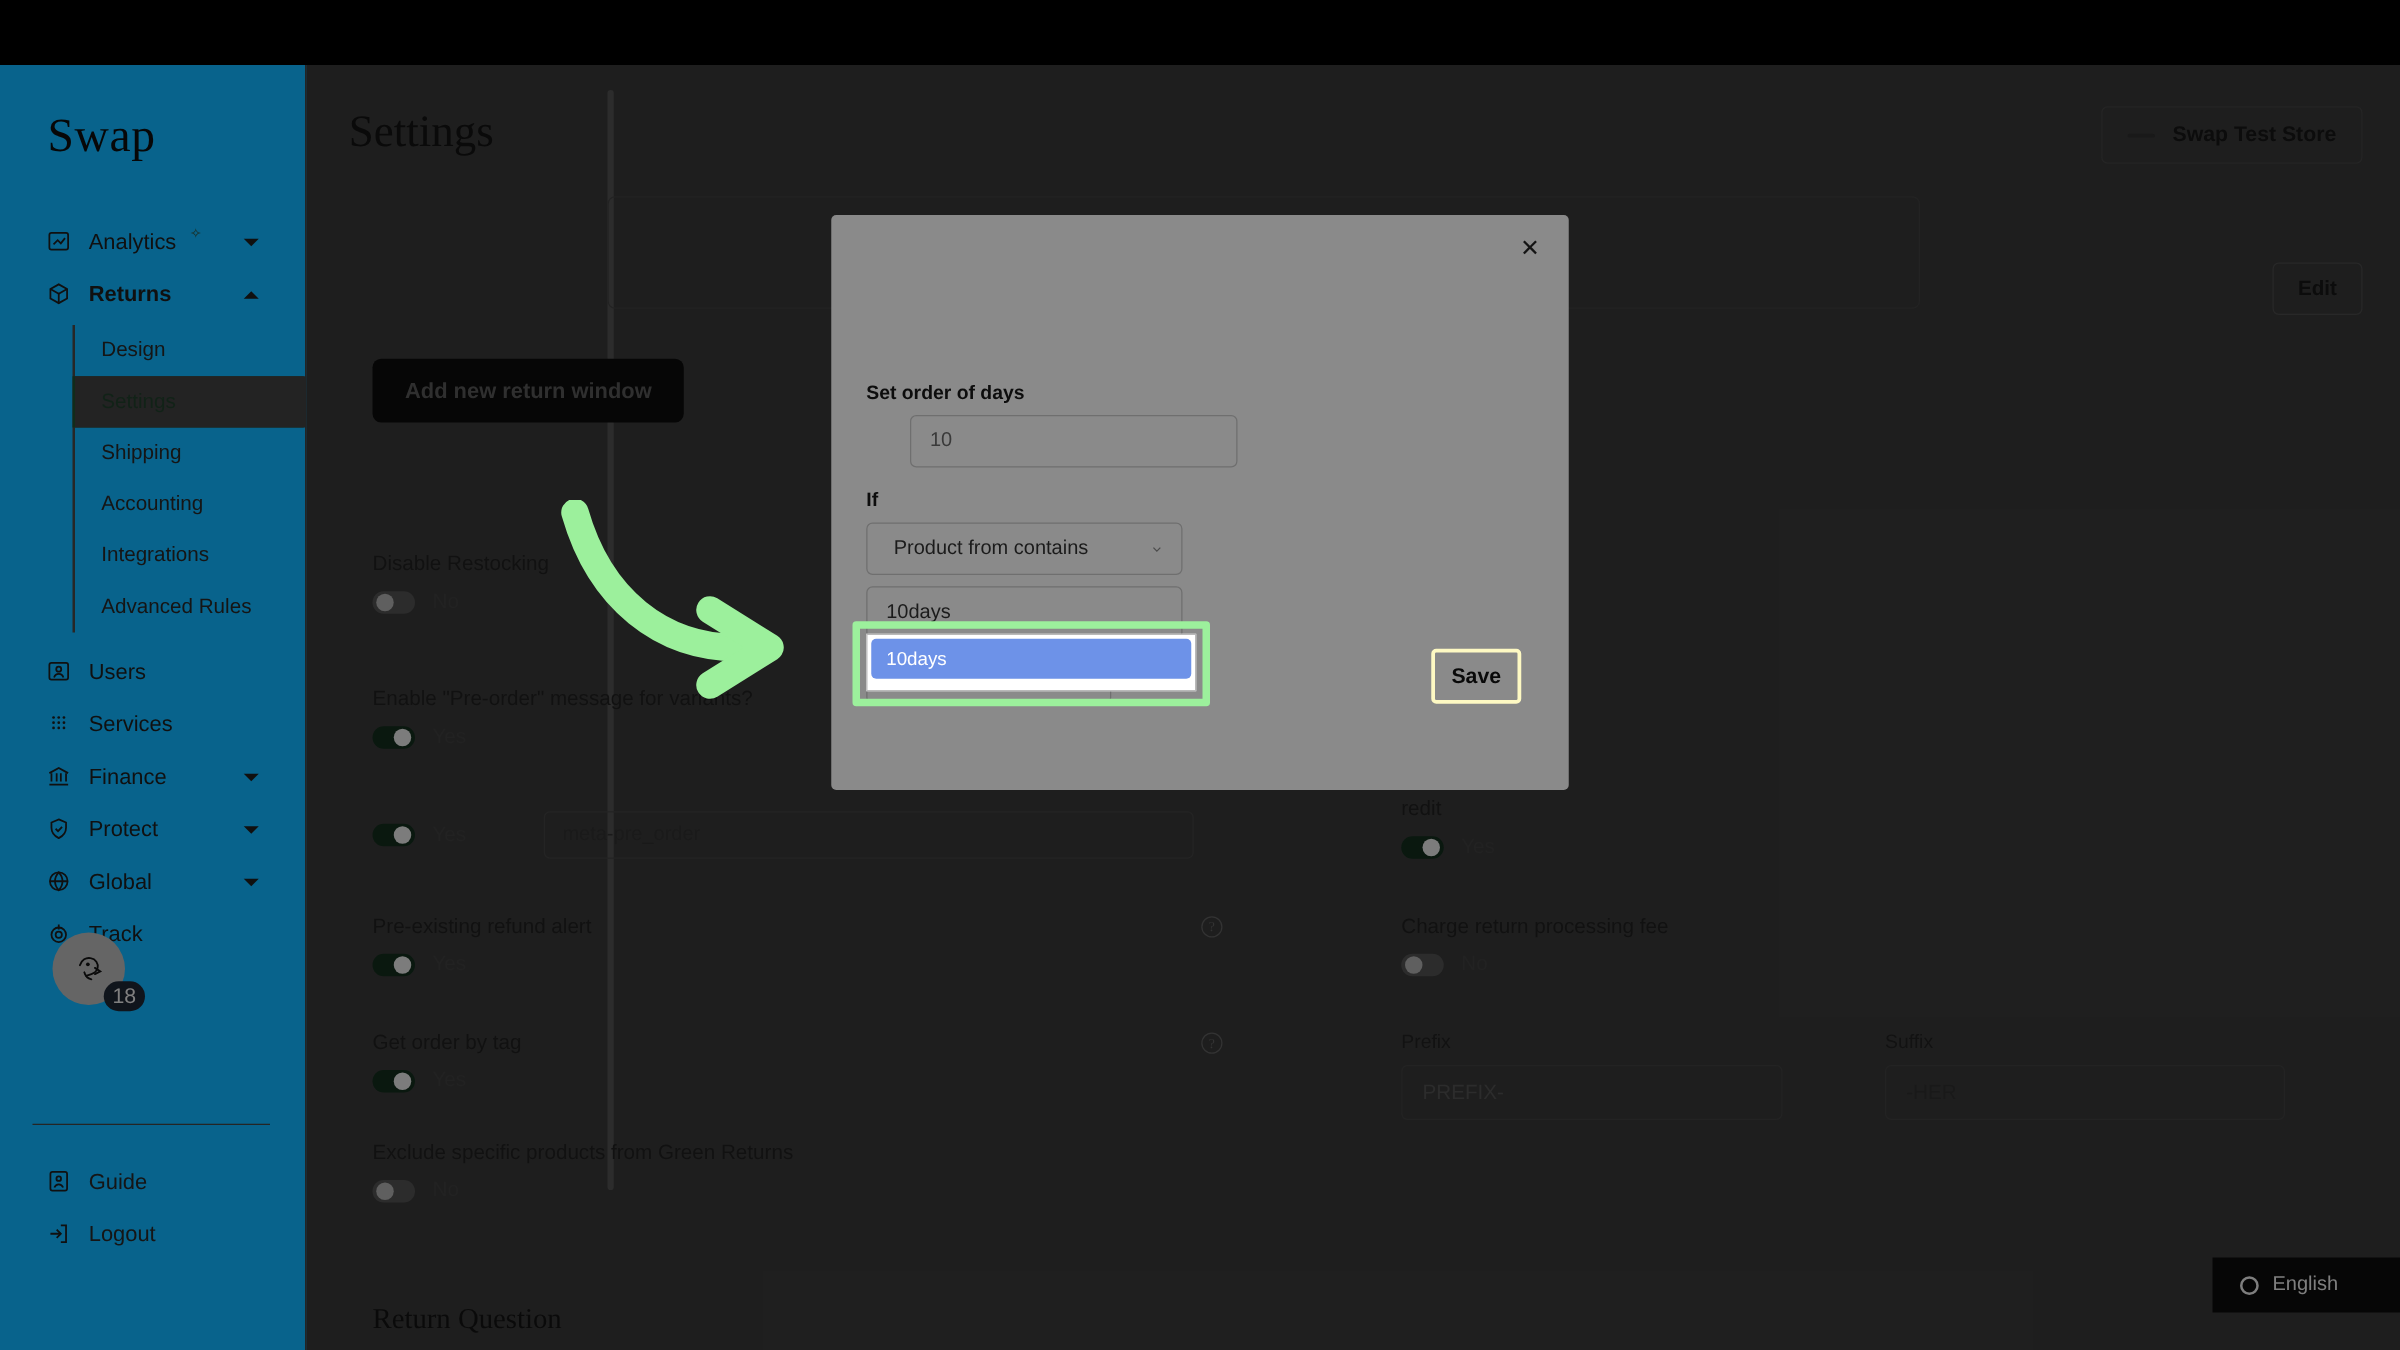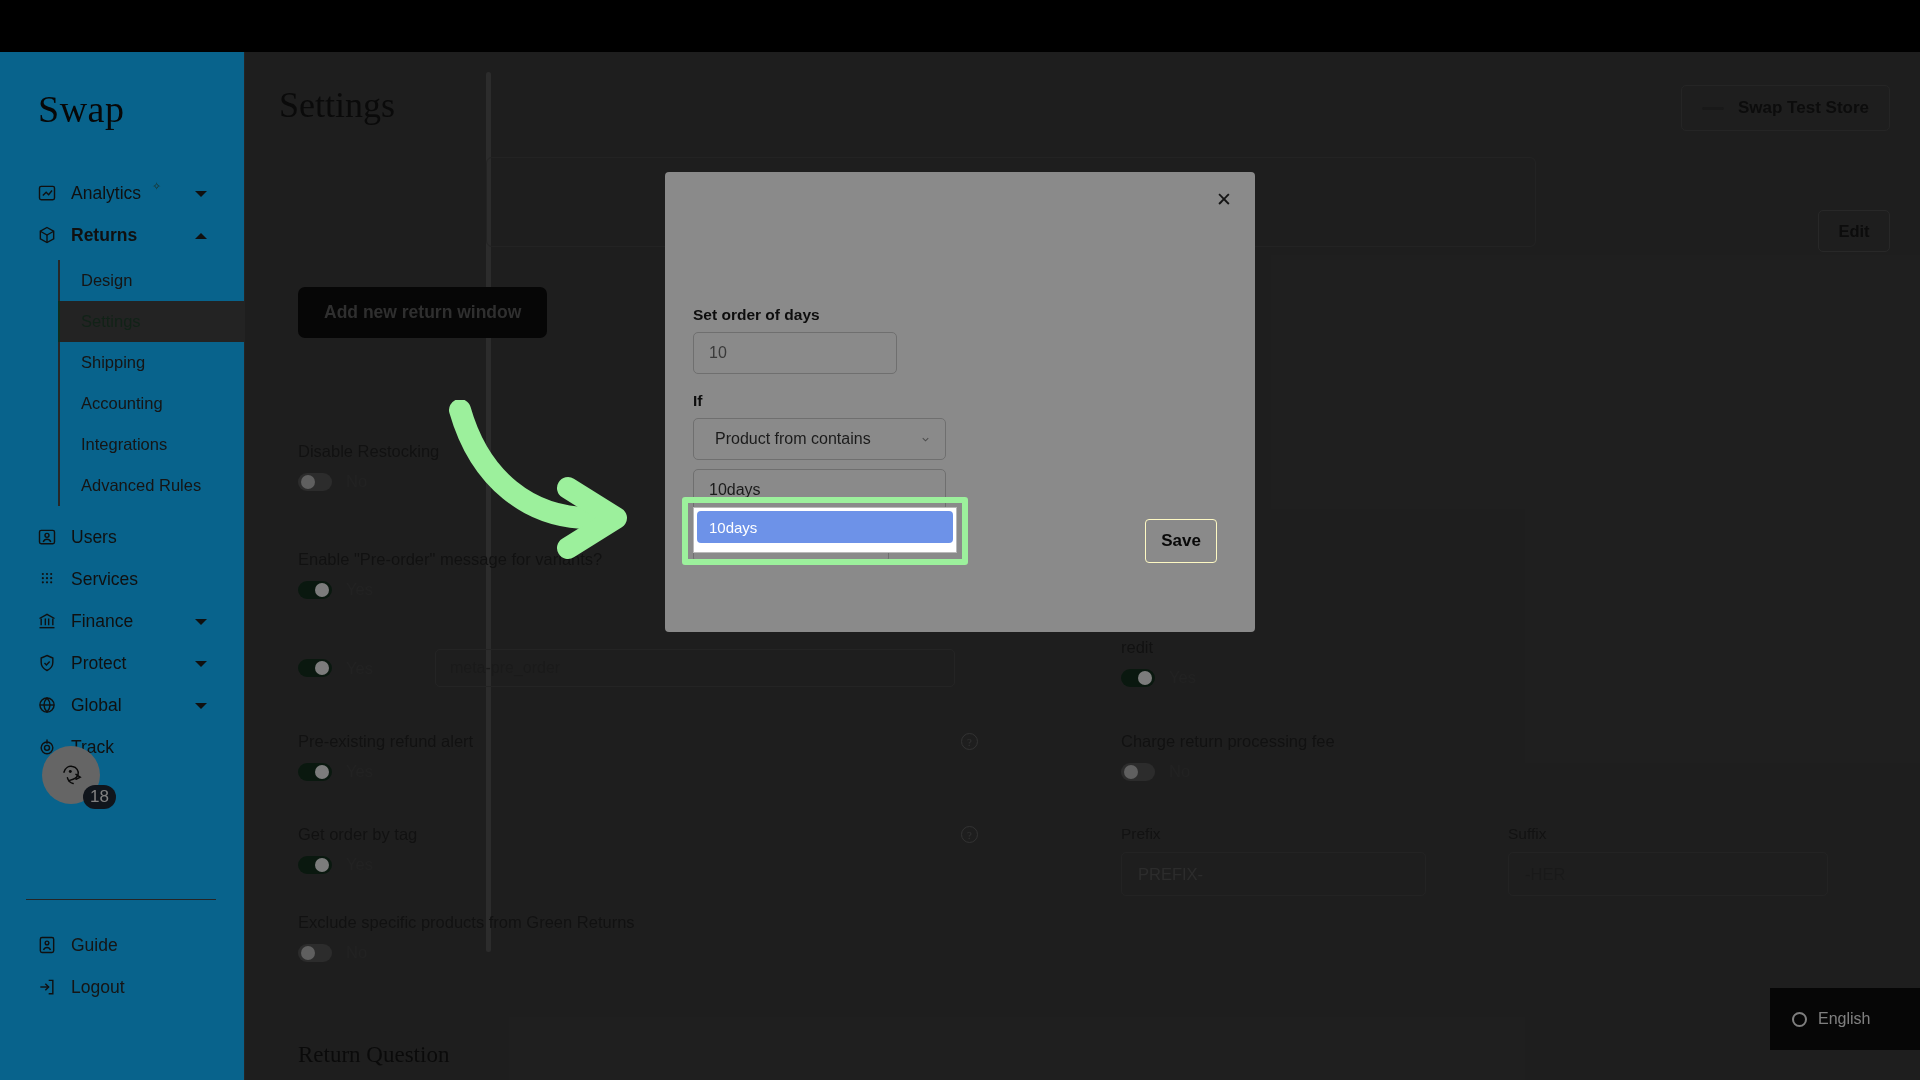--- a/index.html
+++ b/index.html
@@ -178,21 +178,21 @@
     font-family: "Liberation Serif", serif;
     font-size: 23px; color: #121212;
   }
   .scrollbar {
     position: absolute; left: 240px; top: 20px;
     width: 5px; height: 880px; border-radius: 3px;
     background: #4a4a4a;
   }
   .lang-badge {
     position: absolute; right: 0; bottom: 30px;
-    width: 150px; height: 62px; background: #0b0b0b;
+    width: 150px; height: 44px; background: #0b0b0b;
     display: flex; align-items: center; gap: 11px;
     padding-left: 22px;
     color: #d3d3d3; font-size: 16px;
   }
   .lang-ring {
     width: 15px; height: 15px; border-radius: 50%;
     border: 2px solid #d3d3d3;
   }
   
   #scrim {
@@ -233,21 +233,21 @@
     position: absolute; left: 28px; top: 349px;
     width: 196px; height: 41px;
     border: 1px solid #6f6f6f; border-radius: 4px;
     display: flex; align-items: center; justify-content: center;
     font-size: 16.5px; font-weight: 700; color: #0d0d0d;
     cursor: pointer;
   }
   .save-btn {
     position: absolute; left: 480px; top: 347px;
     width: 72px; height: 44px;
-    border: 1px solid #fef9c3; border-radius: 4px;
+    border: 3px solid #fef9c3; border-radius: 4px;
     display: flex; align-items: center; justify-content: center;
     font-size: 17px; font-weight: 700; color: #090909;
     cursor: pointer;
   }
   
   #ac-popup {
     position: absolute; left: 693px; top: 507px;
     width: 264px; height: 46px;
     background: #ffffff; border: 1px solid #b9b9b9;
     z-index: 60; padding: 3px;
@@ -565,21 +565,21 @@
 
   <div id="scrim"></div>
 
   <div id="modal">
 
     <div class="modal-close">✕</div>
 
 
     <div class="m-row" style="left:28px; top:134px; width:253px;">
       <div class="m-label">Set order of days</div>
-      <div class="m-input" style="width:204px; color:#3a3a3a;">10</div>
+      <div class="m-input" style="width:262px; color:#3a3a3a;margin-left:35px;">10</div>
     </div>
 
     <div class="m-row" style="left:28px; top:220px; width:253px;">
       <div class="m-label">If</div>
       <div class="m-select" style="width:253px; padding-left:21px;">
         <span>Product from contains</span>
         <svg class="chev" viewBox="0 0 24 24" fill="none" stroke="currentColor" stroke-width="2.2">
             <polyline points="6,9 12,15 18,9"></polyline>
           </svg>
       </div>

